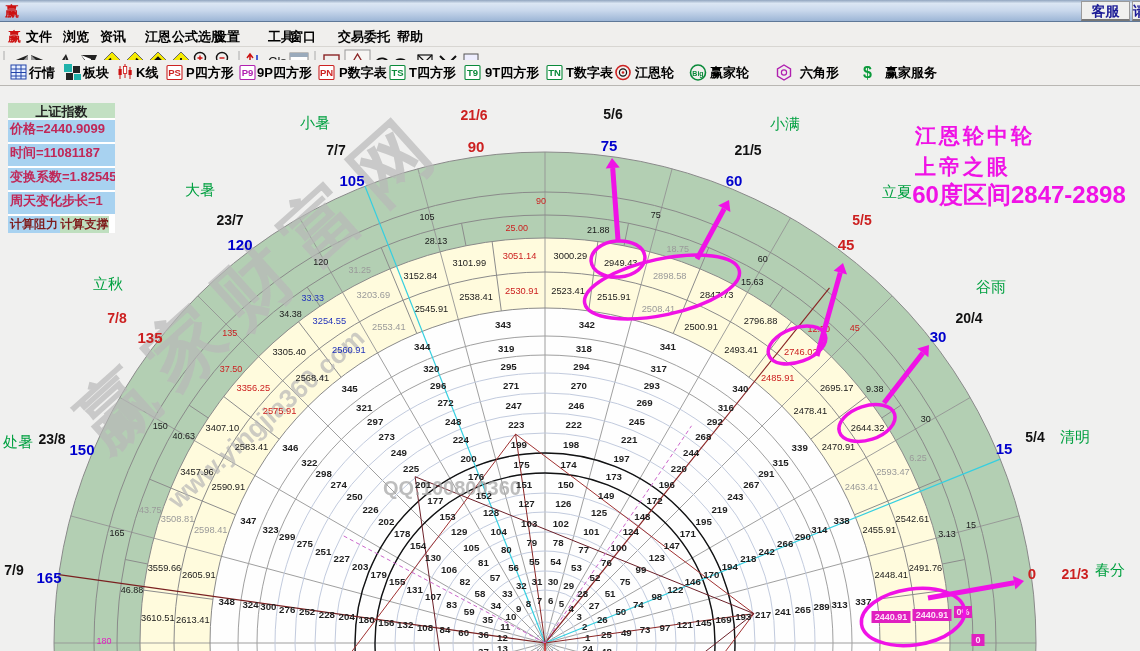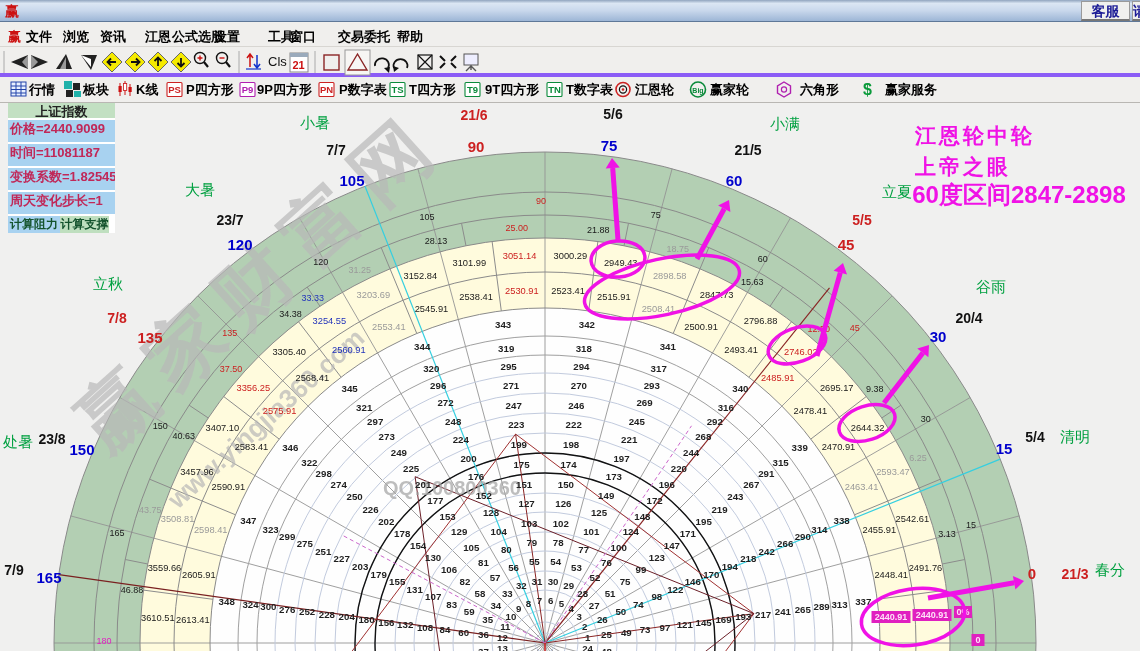--- a/index.html
+++ b/index.html
@@ -2,27 +2,27 @@
 <html><head><meta charset="utf-8"><style>
 *{margin:0;padding:0;box-sizing:border-box}
 html,body{width:1140px;height:651px;overflow:hidden;font-family:"Liberation Sans",sans-serif;background:#f0f0ef}
 #titlebar{position:absolute;top:0;left:0;width:1140px;height:22px;background:linear-gradient(180deg,#90a4be 0%,#dbe6f3 16%,#c9d8ec 50%,#9db6d6 100%);border-bottom:1px solid #5f7898}
 #titlebar .logo{position:absolute;left:5px;top:3px;width:16px;height:16px;color:#cc1111;font-weight:bold;font-size:14px}
 #titlebar .t{position:absolute;left:27px;top:4px;font-size:13px;color:#111}
 .kfbtn{position:absolute;top:1px;height:20px;background:#f0f0ee;border:1px solid #9a9a9a;border-bottom:2px solid #777;color:#1c1c96;font-size:14px;font-weight:bold;text-align:center;line-height:18px}
 #menubar{position:absolute;top:22px;left:0;width:1140px;height:25px;background:#f0efed;border-bottom:1px solid #d8d6d2}
 #menubar span{position:absolute;top:6px;font-size:13px;font-weight:bold;color:#000}
 #toolbar1{position:absolute;top:47px;left:0;width:1140px;height:30px;background:#f0efed;border-bottom:4px solid #8b5cf6}
-#toolbar2{position:absolute;top:77px;left:0;width:1140px;height:26px;background:#f0efed;border-bottom:1px solid #b9b7b3}
+#toolbar2{position:absolute;top:60px;left:0;width:1140px;height:26px;background:#f0efed;border-bottom:1px solid #b9b7b3}
 #chartwrap{position:absolute;top:103px;left:0;width:1140px;height:548px}
 #panel{position:absolute;top:103px;left:8px;width:107px;background:#fff}
 #panel .hd{background:#c2e0c2;color:#222;font-size:13px;font-weight:bold;text-align:center;height:17px;line-height:17px;border-bottom:2px solid #fff}
 #panel .r{background:#a8d2f0;color:#c02858;font-size:13px;font-weight:bold;height:24px;line-height:18px;padding-left:2px;border-bottom:2px solid #fff;white-space:nowrap;overflow:hidden}
 #panel .btns{display:flex}
-#panel .btns div{font-size:12px;font-weight:bold;height:17px;line-height:17px;text-align:center;color:#14532d}
+#panel .btns div{font-size:12px;font-weight:bold;height:17px;line-height:17px;text-align:center;color:#7f1d1d}
 </style></head><body>
 <div id="chartwrap"><svg id="chart" width="1140" height="548" font-family="Liberation Sans, sans-serif">
       <rect x="0" y="0" width="1140" height="548" fill="#f0f0ef"></rect>
       <circle cx="545.0" cy="540.0" r="491.0" fill="#b3cfb3"></circle>
       <circle cx="545.0" cy="540.0" r="405.0" fill="#fffbdd"></circle>
       <circle cx="545.0" cy="540.0" r="335.0" fill="#fefefe"></circle>
       <line x1="545.0" y1="540.0" x2="1036" y2="540" stroke="#949494" stroke-width="0.9"></line>
       <line x1="545.0" y1="540.0" x2="1019.3" y2="412.9" stroke="#949494" stroke-width="0.9"></line>
       <line x1="545.0" y1="540.0" x2="970.2" y2="294.5" stroke="#949494" stroke-width="0.9"></line>
       <line x1="545.0" y1="540.0" x2="892.2" y2="192.8" stroke="#949494" stroke-width="0.9"></line>

